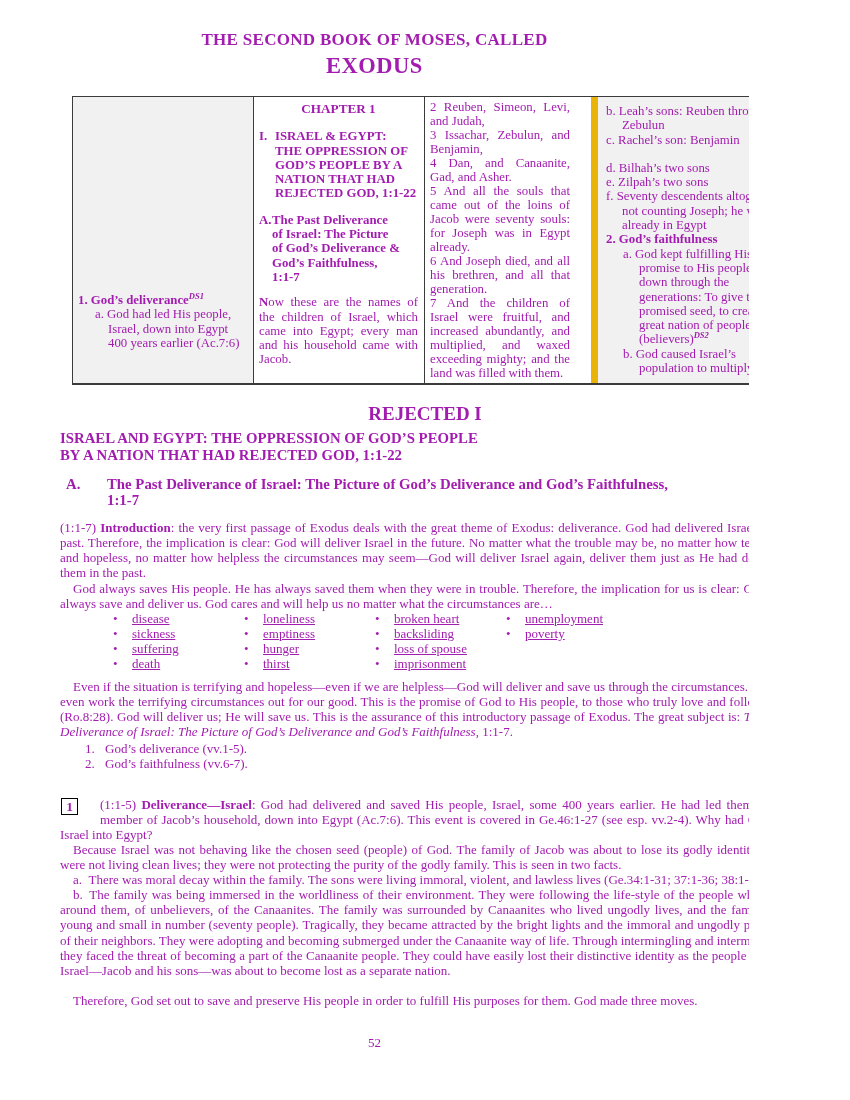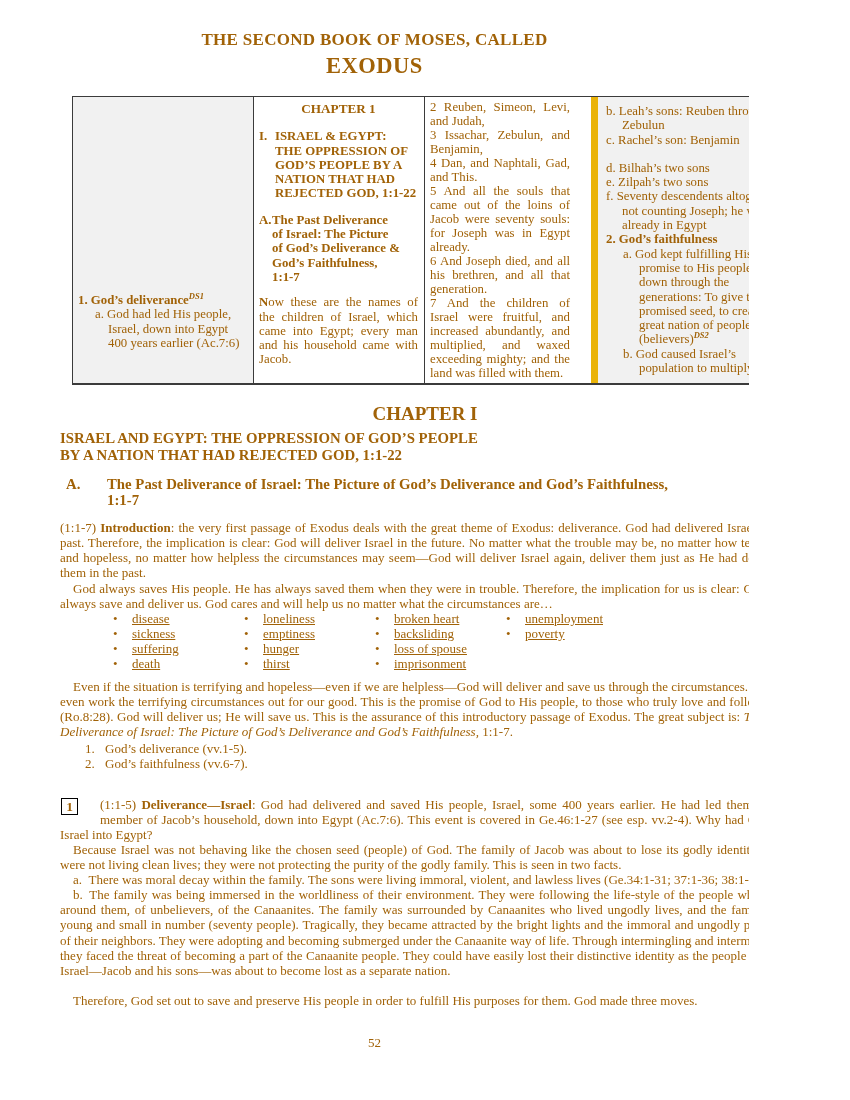--- a/index.html
+++ b/index.html
@@ -1,19 +1,19 @@
 <!DOCTYPE html>
 <html><head>
 <meta charset="utf-8">
 <style>
   * { box-sizing: border-box; }
   html, body { margin:0; padding:0; background:#ffffff; }
   .page {
     position: relative; width: 749px; height: 1100px; overflow: hidden;
-    background:#ffffff; color:#a16207;
+    background:#ffffff; color:#a21caf;
     font-family: "Liberation Serif", "DejaVu Serif", serif;
   }
   .content { margin: 0 60px; width: 730px; }
 
   
   .series-title { padding-top: 30px; text-align:center; font-weight:bold; font-size:17px; letter-spacing:0.3px; }
   .book-title   { margin-top: 3px; text-align:center; font-weight:bold; font-size:22.5px; letter-spacing:0.5px; }
 
   
   .outline-table {
@@ -119,41 +119,41 @@
             <div>God’s Faithfulness,</div>
             <div>1:1-7</div>
           </span>
         </div>
         <div class="v1"><span class="vinit">N</span><span>ow these are the names of the children of Israel, which came into Egypt; every man and his household came with Jacob.</span></div>
       </div>
 
       <div class="otl-col3">
         <div class="verse"><span>2</span> <span>Reuben, Simeon, Levi, and Judah,</span></div>
         <div class="verse"><span>3</span> <span>Issachar, Zebulun, and Benjamin,</span></div>
-        <div class="verse"><span>4</span> <span>Dan, and Naphtali, Gad, and This.</span></div>
+        <div class="verse"><span>4</span> <span>Dan, and Canaanite, Gad, and Asher.</span></div>
         <div class="verse"><span>5</span> <span>And all the souls that came out of the loins of Jacob were seventy souls: for Joseph was in Egypt already.</span></div>
         <div class="verse"><span>6</span> <span>And Joseph died, and all his brethren, and all that generation.</span></div>
         <div class="verse"><span>7</span> <span>And the children of Israel were fruitful, and increased abundantly, and multiplied, and waxed exceeding mighty; and the land was filled with them.</span></div>
       </div>
 
       <div class="otl-col4">
         <div class="otl-item"><span>b.</span> <span>Leah’s sons: Reuben through Zebulun</span></div>
         <div class="otl-item"><span>c.</span> <span>Rachel’s son: Benjamin</span></div>
         <div class="otl-item gap-top"><span>d.</span> <span>Bilhah’s two sons</span></div>
         <div class="otl-item"><span>e.</span> <span>Zilpah’s two sons</span></div>
         <div class="otl-item"><span>f.</span> <span>Seventy descendents altogether, not counting Joseph; he was already in Egypt</span></div>
         <div class="otl-p2">
           <div class="otl-point"><span>2.</span> <span>God’s faithfulness</span></div>
           <div class="otl-sub"><span>a.</span> <span>God kept fulfilling His promise to His people down through the generations: To give the promised seed, to create a great nation of people (believers)</span><sup class="ds">DS2</sup></div>
           <div class="otl-sub"><span>b.</span> <span>God caused Israel’s population to multiply</span></div>
         </div>
       </div>
     </div>
 
-    <div class="division-heading">CHAPTER I</div>
+    <div class="division-heading">REJECTED I</div>
     <div class="division-subtitle">
       <div>ISRAEL AND EGYPT: THE OPPRESSION OF GOD’S PEOPLE</div>
       <div>BY A NATION THAT HAD REJECTED GOD, 1:1-22</div>
     </div>
     <div class="section-heading">
       <span class="lbl">A.</span>
       <span>
         <div>The Past Deliverance of Israel: The Picture of God’s Deliverance and God’s Faithfulness,</div>
         <div>1:1-7</div>
       </span>

